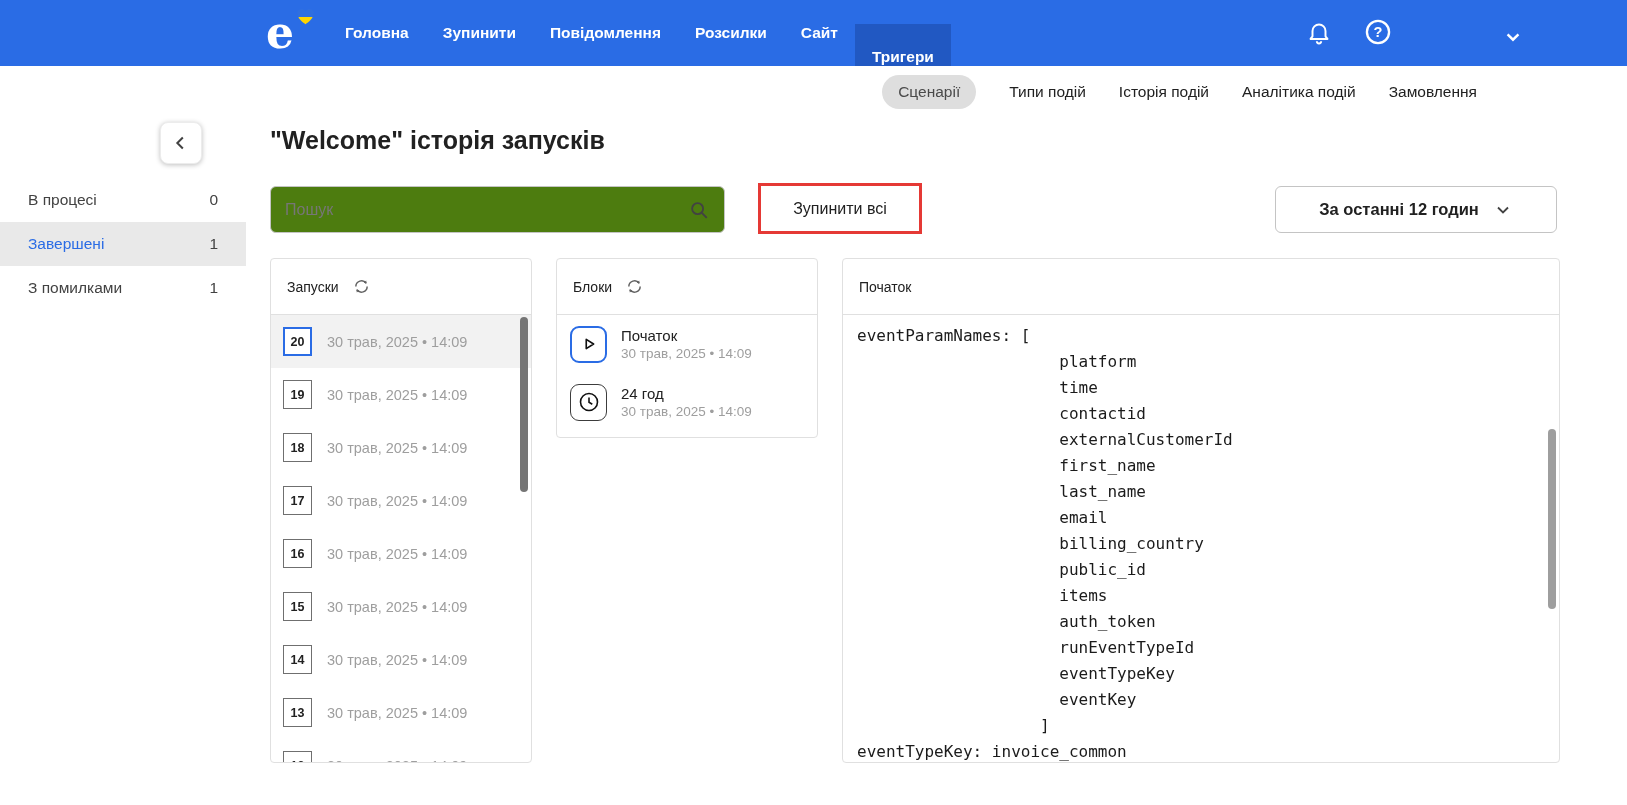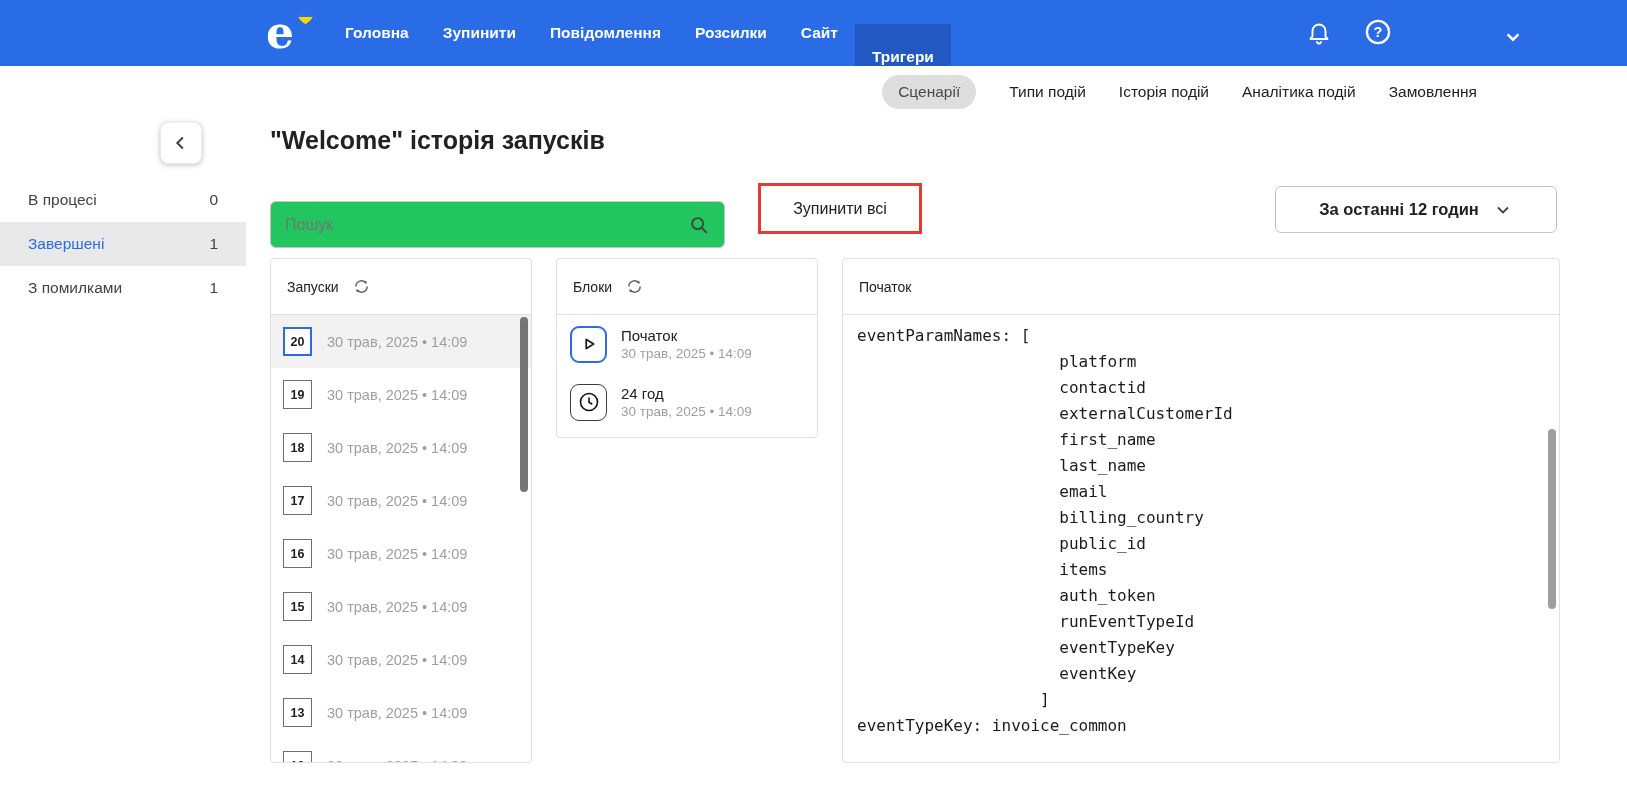--- a/index.html
+++ b/index.html
@@ -35,22 +35,22 @@
   .sidebar { position:absolute; left:0; top:178px; width:246px; }
   .side-item { height:44px; display:flex; align-items:center; justify-content:space-between;
     padding:0 28px; font-size:15.5px; color:#424242; cursor:pointer; }
   .side-item.selected { background:#e9e9e9; }
   .side-item.selected .side-label { color:#2a6ce5; }
   .side-count { color:#424242; }
 
   
   .page-title { position:absolute; left:270px; top:126px; font-size:25px; font-weight:bold; color:#212121; }
   .search-box { position:absolute; left:270px; top:186px; width:455px; height:47px;
-    border:1px solid #c4c4c4; border-radius:6px; background:#22c55e;
-    display:flex; align-items:center; padding:0 14px; gap:10px;margin-top:15px; }
+    border:1px solid #c4c4c4; border-radius:6px; background:#4d7c0f;
+    display:flex; align-items:center; padding:0 14px; gap:10px; }
   .search-input { flex:1; border:none; outline:none; font-size:16px; color:#212121;
     font-family:"Liberation Sans", sans-serif; background:transparent; }
   .search-input::placeholder { color:#767676; }
   .stop-btn { position:absolute; left:758px; top:183px; width:164px; height:51px; background:#fff;
     border:3px solid #e53935; font-size:16px; color:#212121;
     display:flex; align-items:center; justify-content:center; cursor:pointer; }
   .range-btn { position:absolute; left:1275px; top:186px; width:282px; height:47px; background:#fff;
     border:1px solid #c4c4c4; border-radius:6px; display:flex; align-items:center; justify-content:center;
     gap:14px; font-size:16.5px; font-weight:bold; color:#212121; cursor:pointer; }
 
@@ -276,20 +276,21 @@
   </div>
 </div>
 
 <div class="panel" id="detail-panel">
   <div class="panel-header">
     <span>Початок</span>
   </div>
   <div class="code">
     <div class="code-line">eventParamNames: [</div>
     <div class="code-line">                     platform</div>
+    <div class="code-line">                     time</div>
     <div class="code-line">                     contactid</div>
     <div class="code-line">                     externalCustomerId</div>
     <div class="code-line">                     first_name</div>
     <div class="code-line">                     last_name</div>
     <div class="code-line">                     email</div>
     <div class="code-line">                     billing_country</div>
     <div class="code-line">                     public_id</div>
     <div class="code-line">                     items</div>
     <div class="code-line">                     auth_token</div>
     <div class="code-line">                     runEventTypeId</div>

